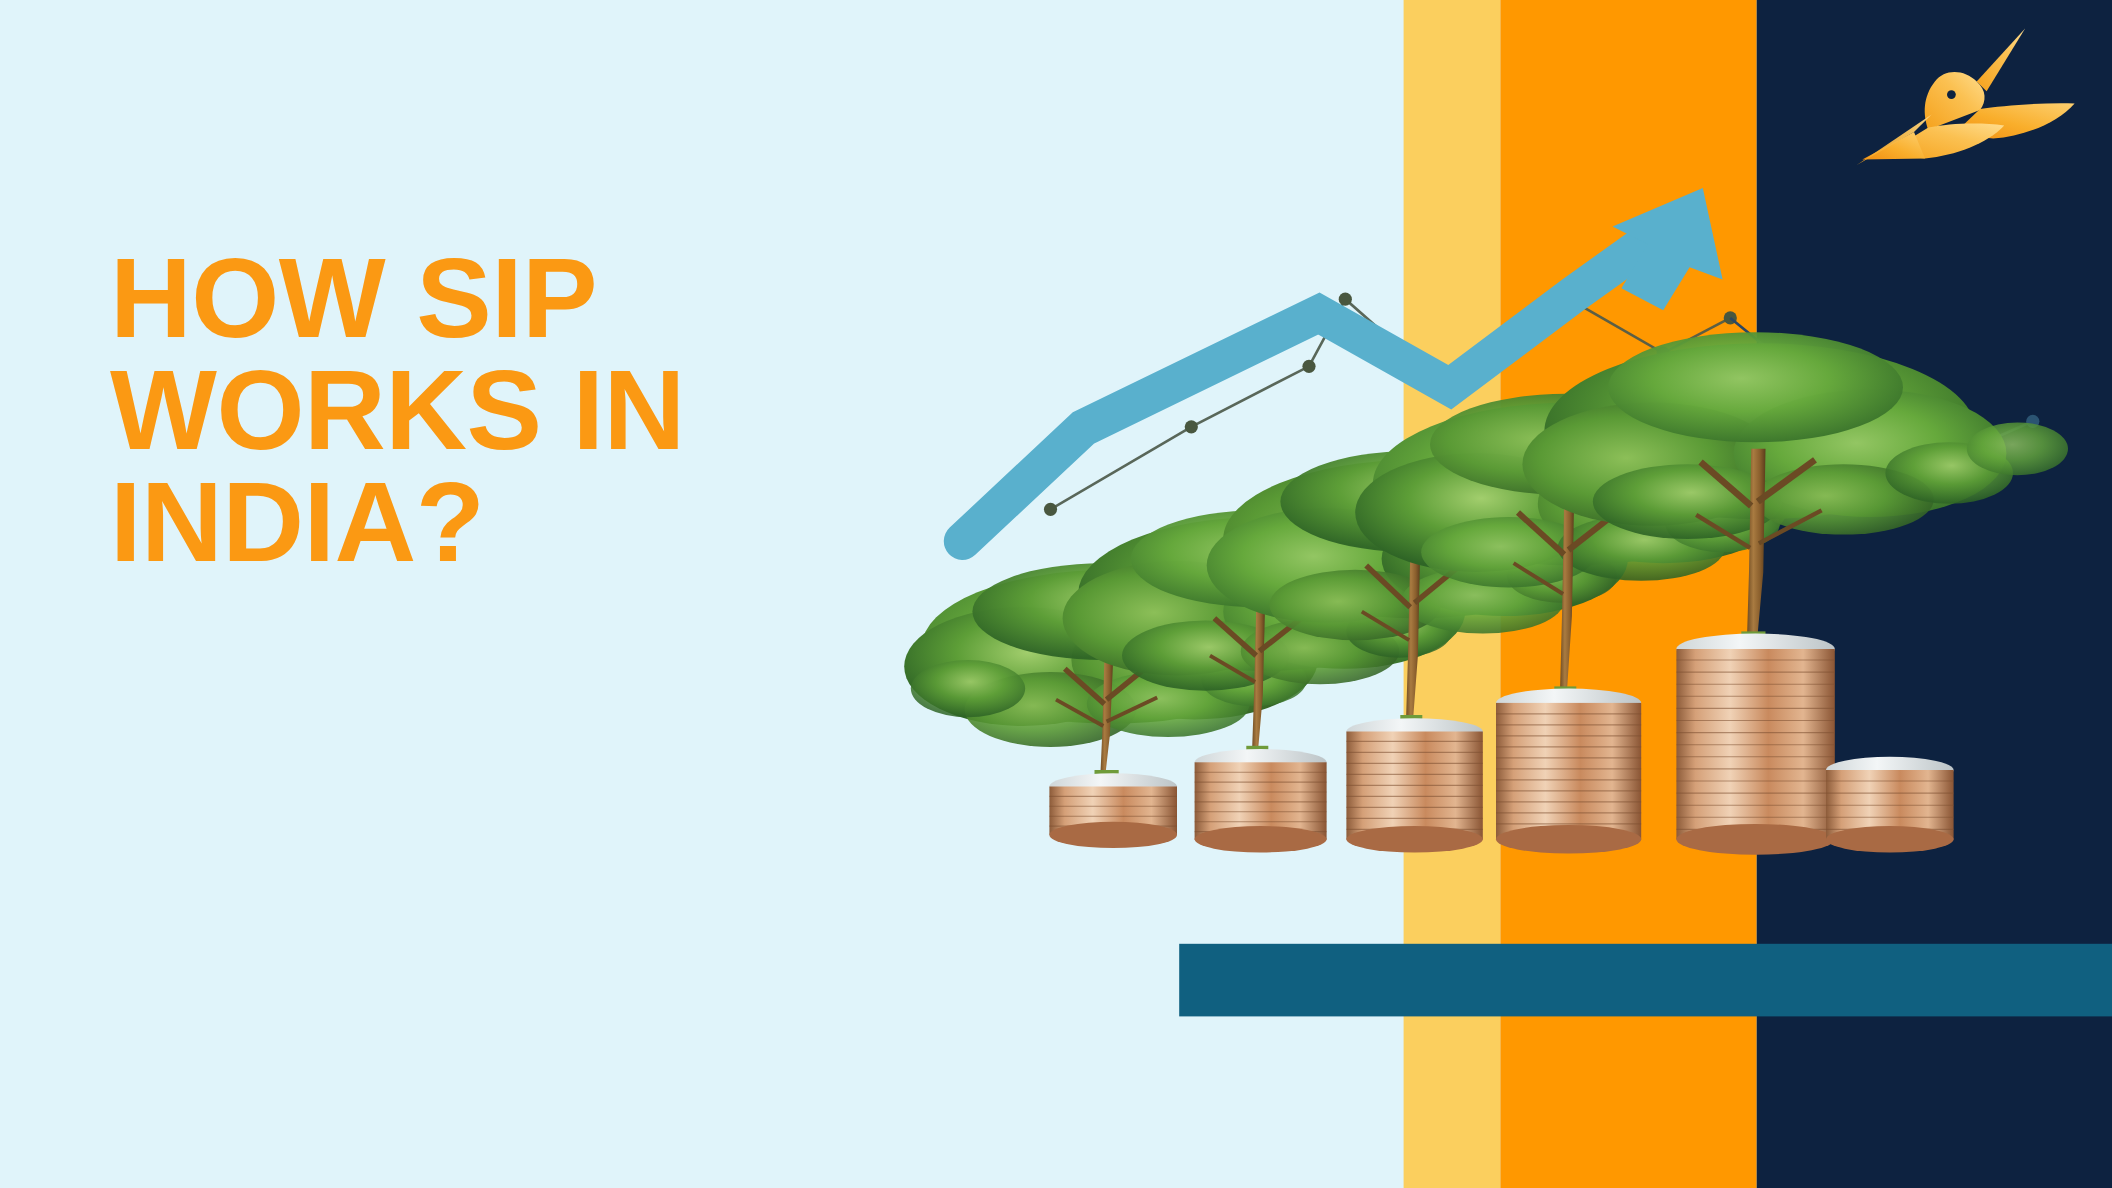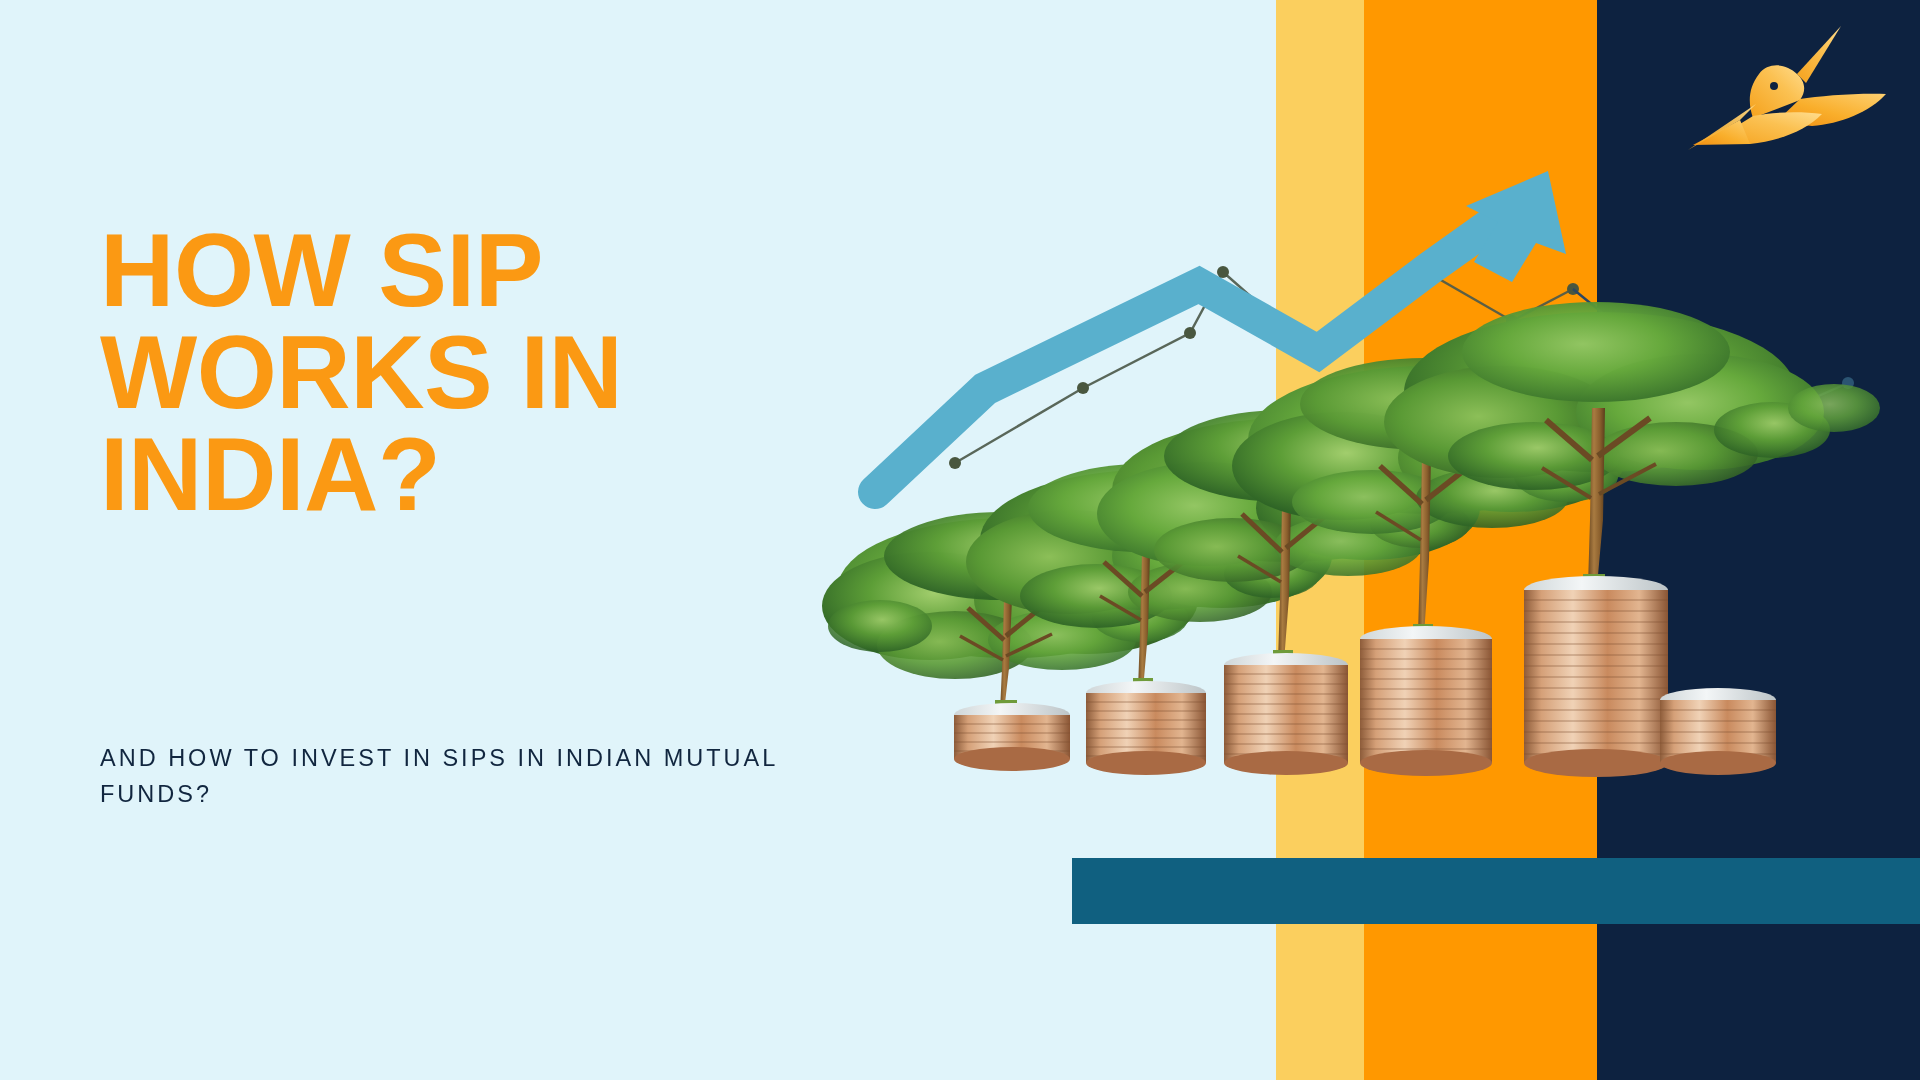--- a/index.html
+++ b/index.html
@@ -353,15 +353,14 @@
   </svg>
 
   <div id="plinth"></div>
 
   <div id="title-block">
     <h1 id="page-title">HOW SIP
 WORKS IN
 INDIA?</h1>
   </div>
 
-  <p id="page-subtitle">AND HOW TO INVEST IN SIPS IN INDIAN MUTUAL FUNDS?</p>
 
 </div>
 
 </body></html>

